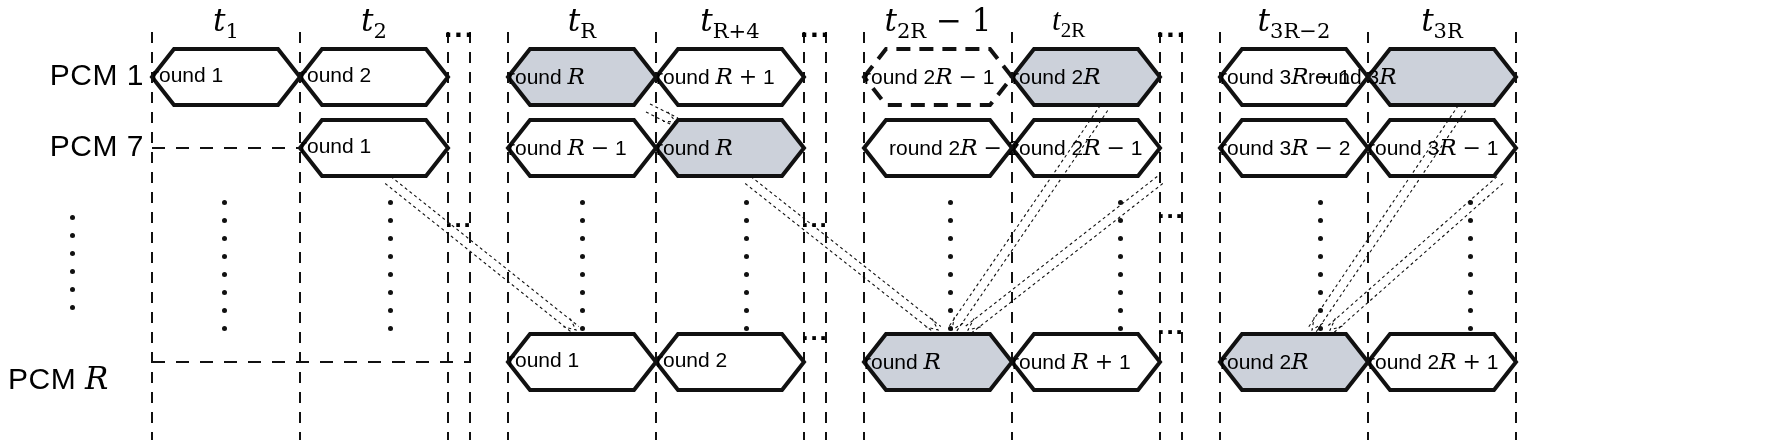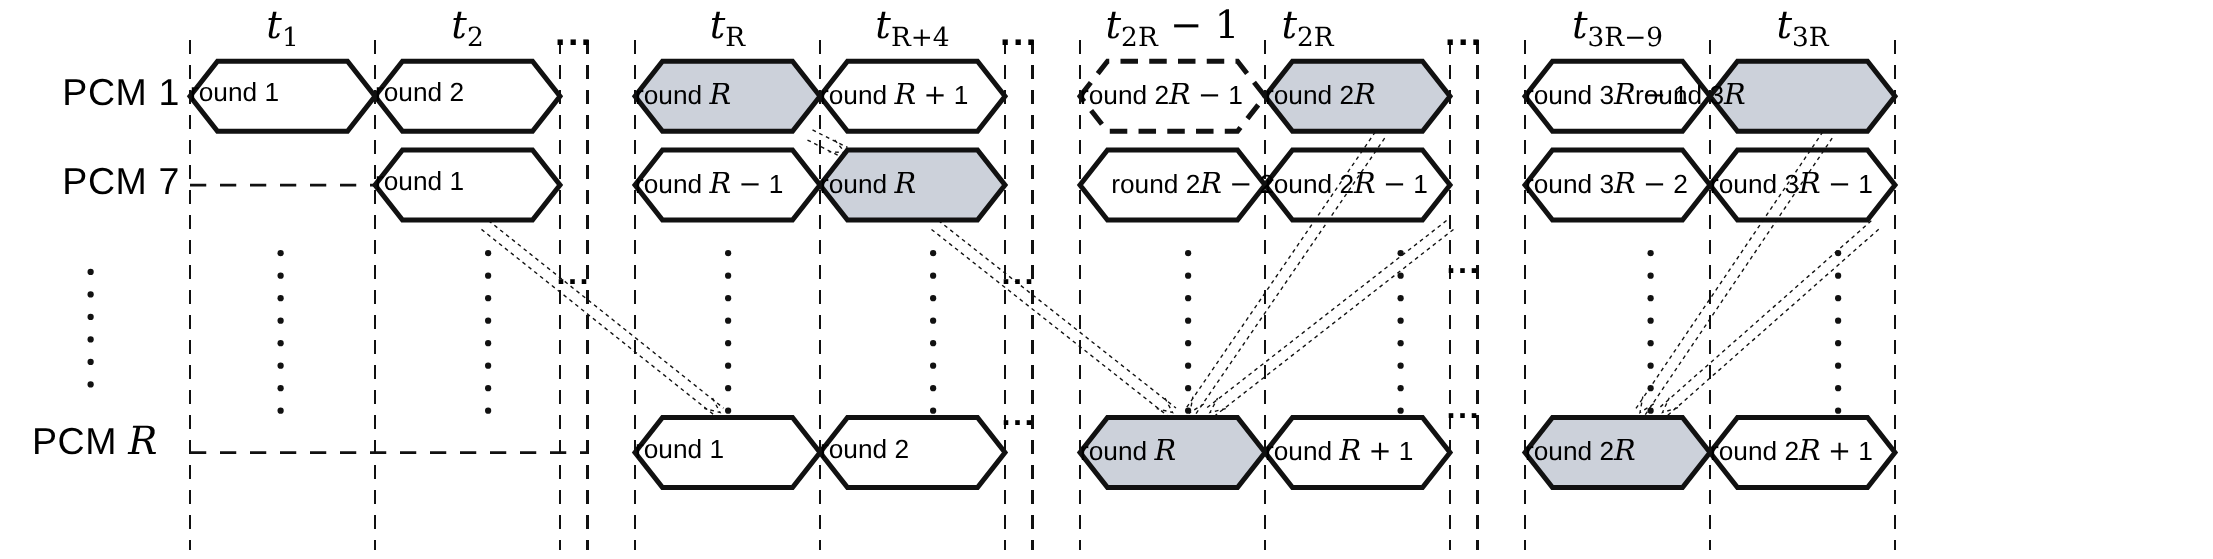--- a/index.html
+++ b/index.html
@@ -130,34 +130,34 @@
       <div class="cellTxt" style="left: 656px; width: 148px; top: 348px;">round 2</div>
       <div class="cellTxt" style="left: 864px; width: 148px; top: 348px;">round <span class="m">R</span></div>
       <div class="cellTxt" style="left: 1012px; width: 148px; top: 348px;">round <span class="m">R</span> <span class="op">+</span> 1</div>
       <div class="cellTxt" style="left: 1220px; width: 148px; top: 348px;">round 2<span class="m">R</span></div>
       <div class="cellTxt" style="left: 1368px; width: 148px; top: 348px;">round 2<span class="m">R</span> <span class="op">+</span> 1</div>
       <div class="lbl tick" style="left: 152px; width: 148px; text-align: center; top: 2px;">t<sub>1</sub></div>
       <div class="lbl tick" style="left: 300px; width: 148px; text-align: center; top: 2px;">t<sub>2</sub></div>
       <div class="lbl tick" style="left: 508px; width: 148px; text-align: center; top: 2px;">t<sub>R</sub></div>
       <div class="lbl tick" style="left: 656px; width: 148px; text-align: center; top: 2px;">t<sub>R+4</sub></div>
       <div class="lbl tick" style="left: 864px; width: 148px; text-align: center; top: 2px;">t<sub>2R</sub><span class="up"> − 1</span></div>
-      <div class="lbl tick" style="left: 972px; width: 148px; text-align: center; top: 2px;">t<sub>2R</sub></div>
-      <div class="lbl tick" style="left: 1220px; width: 148px; text-align: center; top: 2px;">t<sub>3R−9</sub></div>
+      <div class="lbl tick" style="left: 1052px; width: 148px; top: 2px; font-family: Liberation Serif, serif;">t<sub>2R</sub></div>
+      <div class="lbl tick" style="left: 1220px; width: 148px; text-align: center; top: 2px;">t<sub>3R−2</sub></div>
       <div class="lbl tick" style="left: 1368px; width: 148px; text-align: center; top: 2px;">t<sub>3R</sub></div>
       <div class="hdots" style="left: 444px; width: 30px; text-align: center; top: 12px;">...</div>
       <div class="hdots" style="left: 800px; width: 30px; text-align: center; top: 12px;">...</div>
       <div class="hdots" style="left: 1156px; width: 30px; text-align: center; top: 12px;">...</div>
       <div class="hdots" style="font-size: 26px; left: 800px; width: 30px; text-align: center; top: 205px;">...</div>
       <div class="hdots" style="font-size: 26px; left: 1156px; width: 30px; text-align: center; top: 196px;">...</div>
       <div class="hdots" style="font-size: 26px; left: 800px; width: 30px; text-align: center; top: 318px;">...</div>
       <div class="hdots" style="font-size: 26px; left: 1156px; width: 30px; text-align: center; top: 312px;">...</div>
       <div class="hdots" style="font-size: 26px; left: 444px; width: 30px; text-align: center; top: 205px;">...</div>
       <div class="lbl pcm-label" style="left: 8px; width: 136px; text-align: right; top: 58px;">PCM 1</div>
       <div class="lbl pcm-label" style="left: 8px; width: 136px; text-align: right; top: 129px;">PCM 7</div>
-      <div class="lbl pcm-label" style="left: 8px; width: 136px; text-align: center; top: 335px;">PCM <span class="it">R</span></div>
+      <div class="lbl pcm-label" style="left: 8px; width: 136px; text-align: left; top: 360px;">PCM <span class="it">R</span></div>
       <div class="vdots" style="left: 70px; top: 215px;">
         <i></i>
         <i></i>
         <i></i>
         <i></i>
         <i></i>
         <i></i>
       </div>
       <div class="vdots" style="left: 222px; top: 200px;">
         <i></i>

